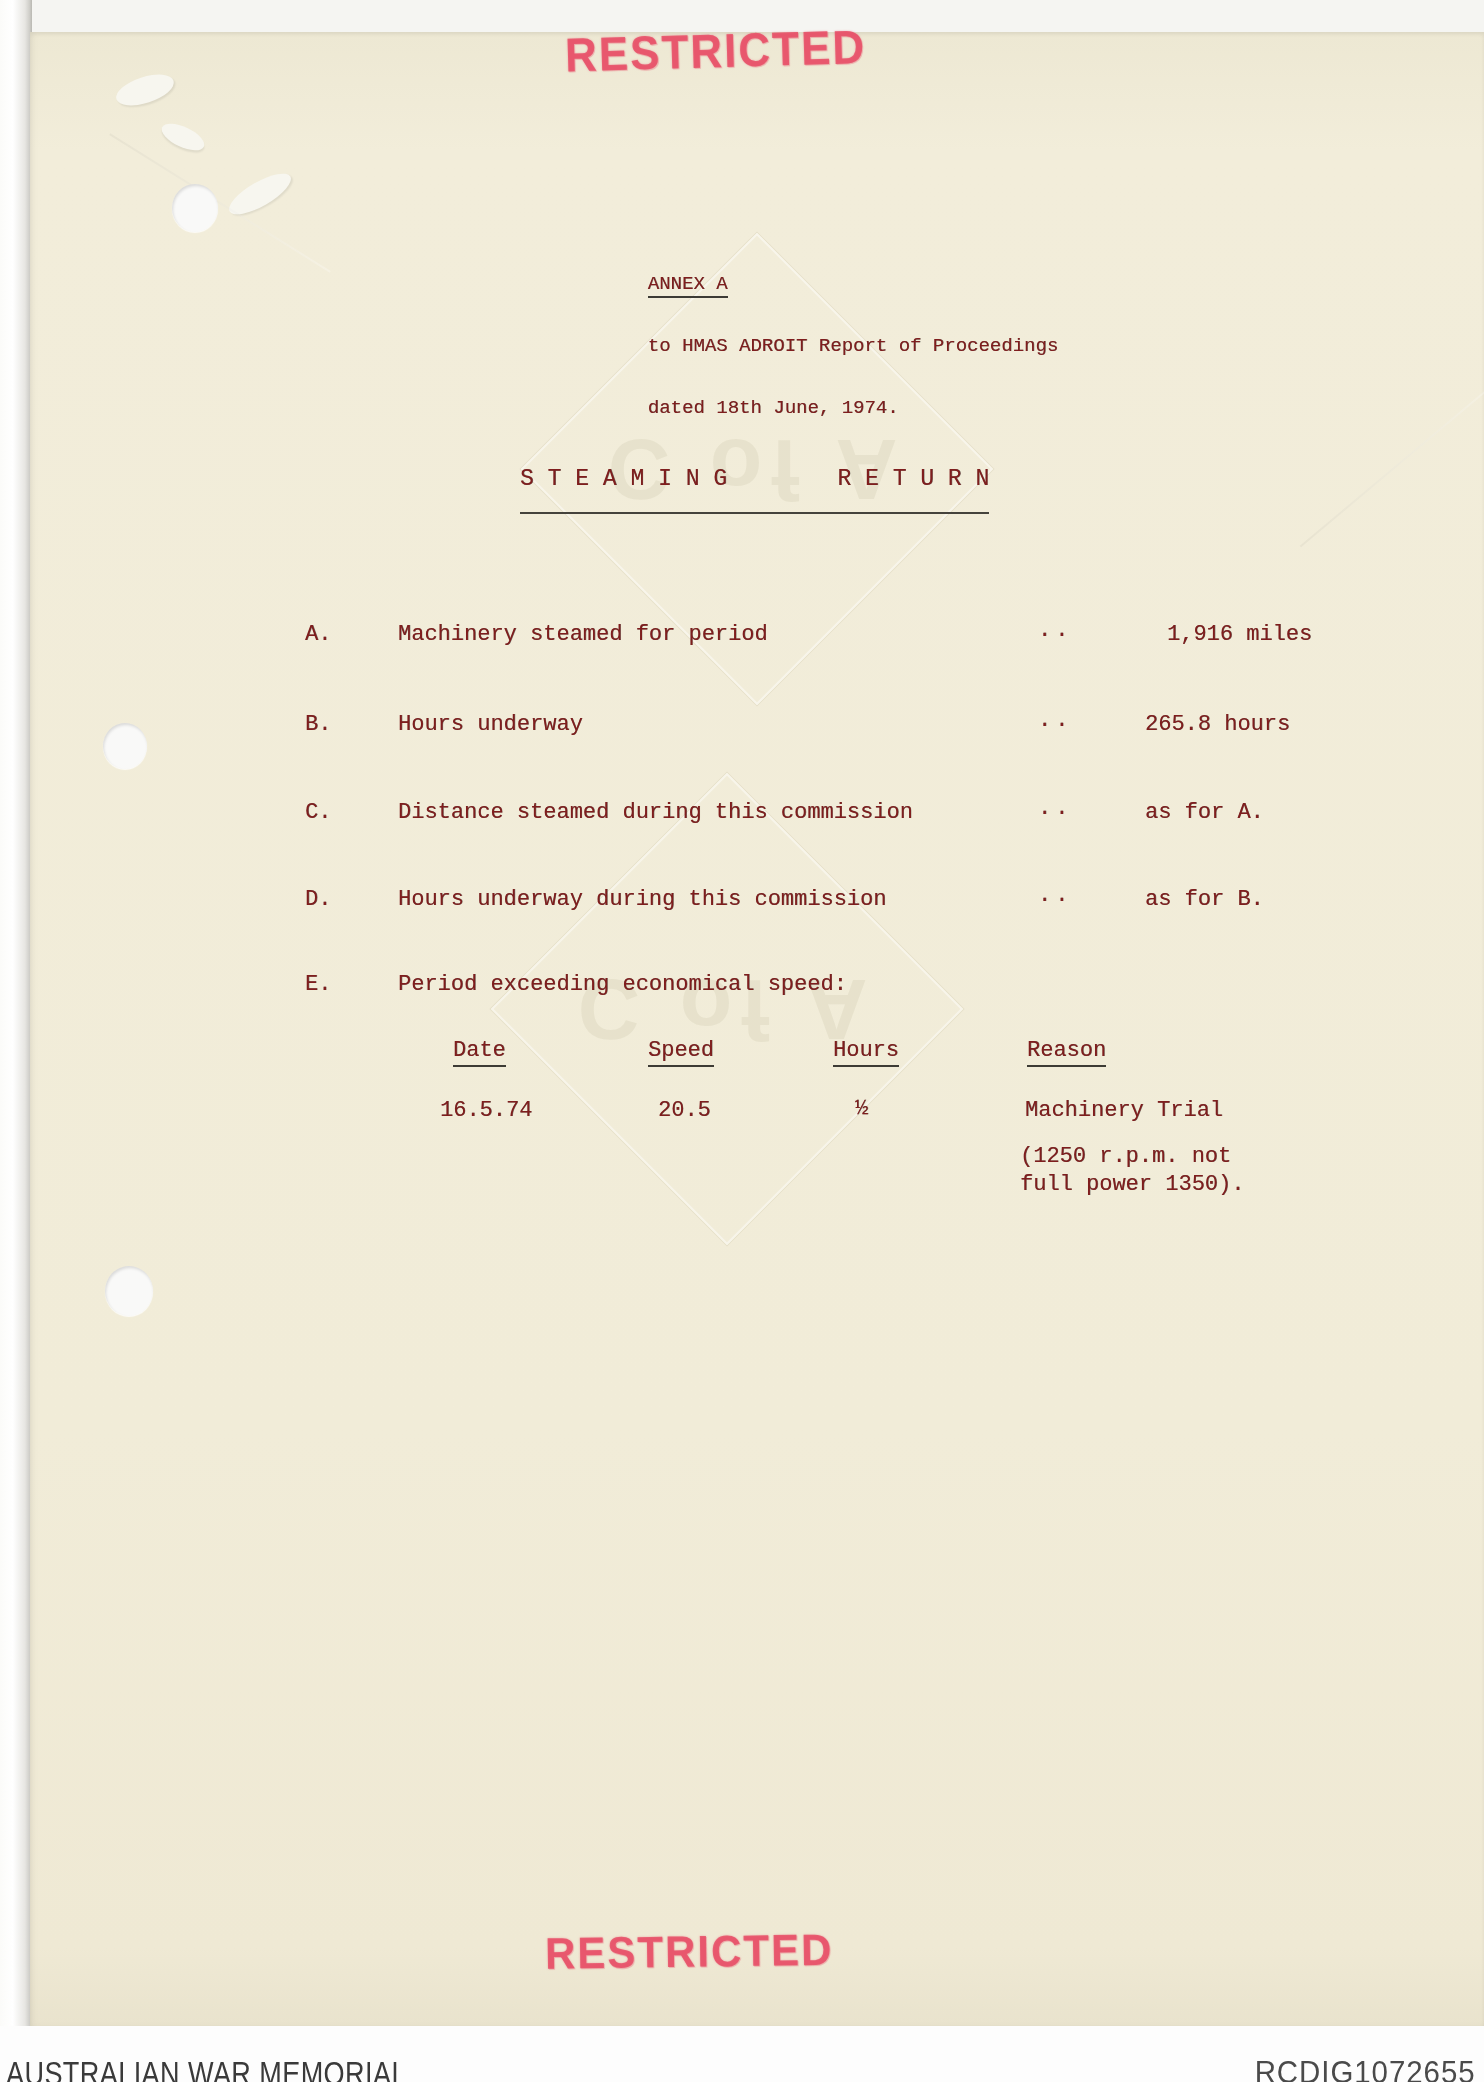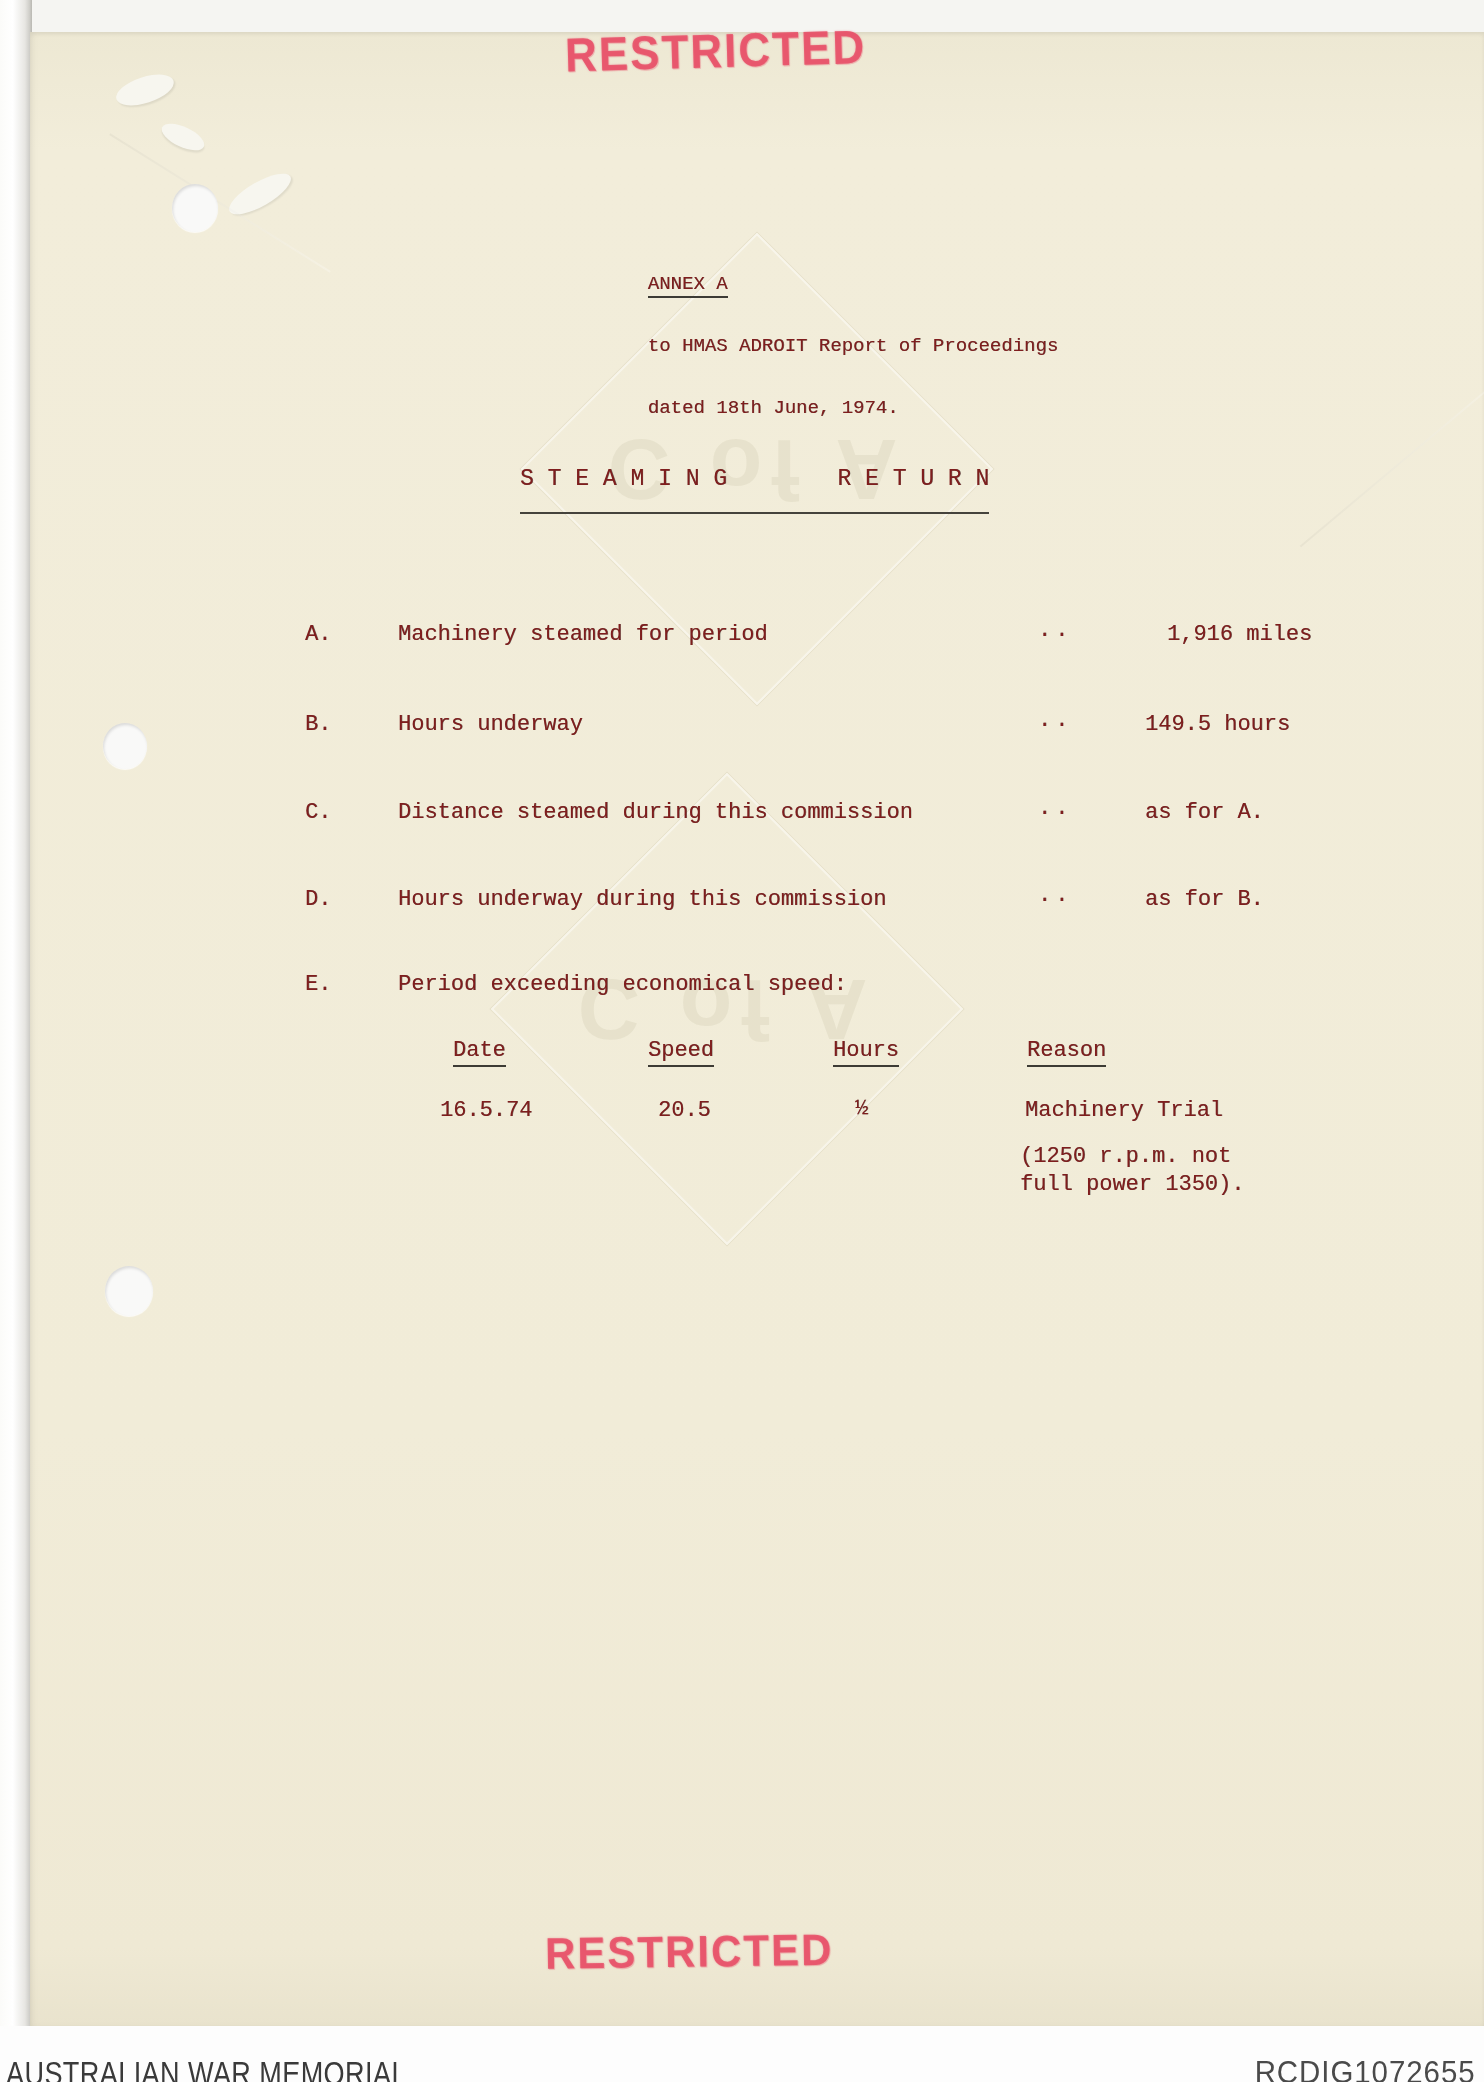--- a/index.html
+++ b/index.html
@@ -105,21 +105,21 @@
 <div class="tw doc-title">S T E A M I N G        R E T U R N</div>
 
 <span class="tw row-letter" style="left:305px;top:622px;">A.</span>
 <span class="tw row-label" style="left:398px;top:622px;">Machinery steamed for period</span>
 <span class="tw row-dots" style="left:1038px;top:618px;">..</span>
 <span class="tw row-value" style="left:1145px;top:622px;margin-left:22px;">1,916 miles</span>
 
 <span class="tw row-letter" style="left:305px;top:712px;">B.</span>
 <span class="tw row-label" style="left:398px;top:712px;">Hours underway</span>
 <span class="tw row-dots" style="left:1038px;top:708px;">..</span>
-<span class="tw row-value" style="left:1145px;top:712px;">149.5 hours</span>
+<span class="tw row-value" style="left:1145px;top:712px;">265.8 hours</span>
 
 <span class="tw row-letter" style="left:305px;top:800px;">C.</span>
 <span class="tw row-label" style="left:398px;top:800px;">Distance steamed during this commission</span>
 <span class="tw row-dots" style="left:1038px;top:796px;">..</span>
 <span class="tw row-value" style="left:1145px;top:800px;">as for A.</span>
 
 <span class="tw row-letter" style="left:305px;top:887px;">D.</span>
 <span class="tw row-label" style="left:398px;top:887px;">Hours underway during this commission</span>
 <span class="tw row-dots" style="left:1038px;top:883px;">..</span>
 <span class="tw row-value" style="left:1145px;top:887px;">as for B.</span>

